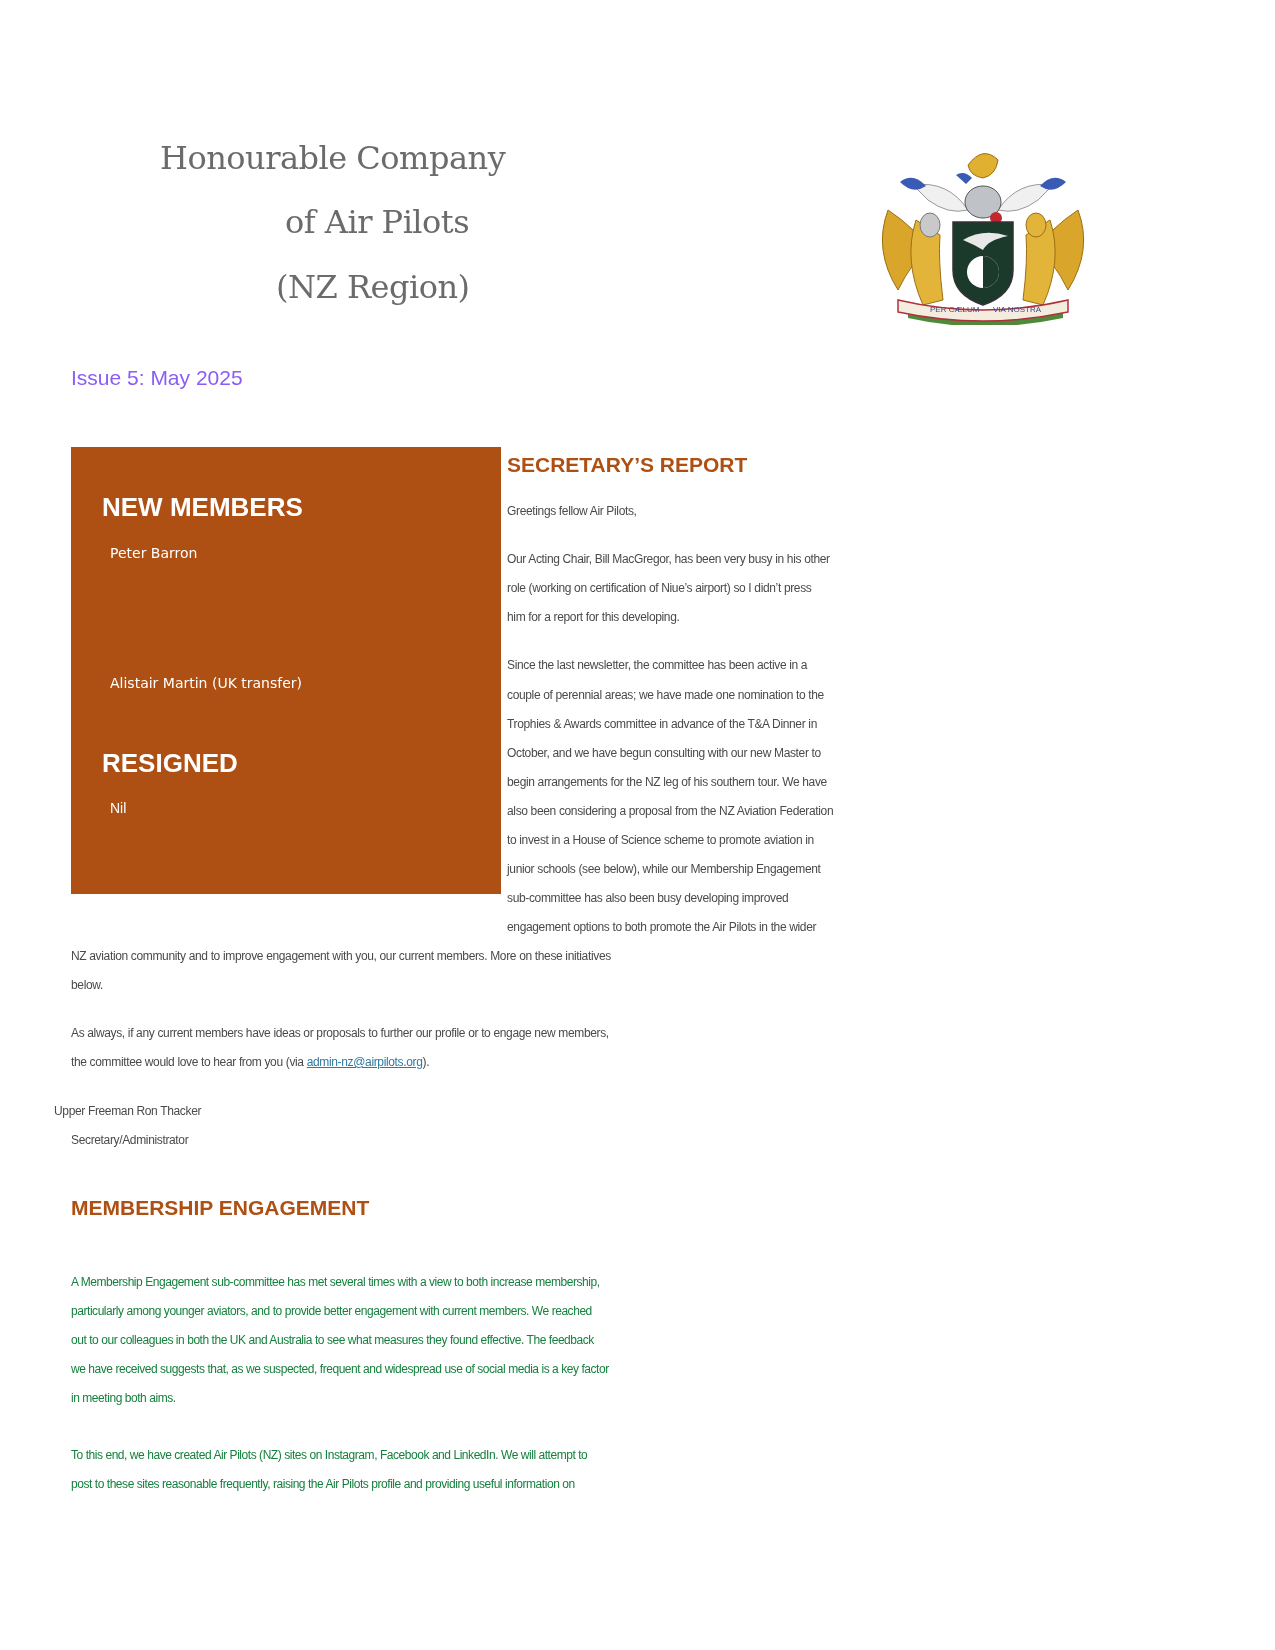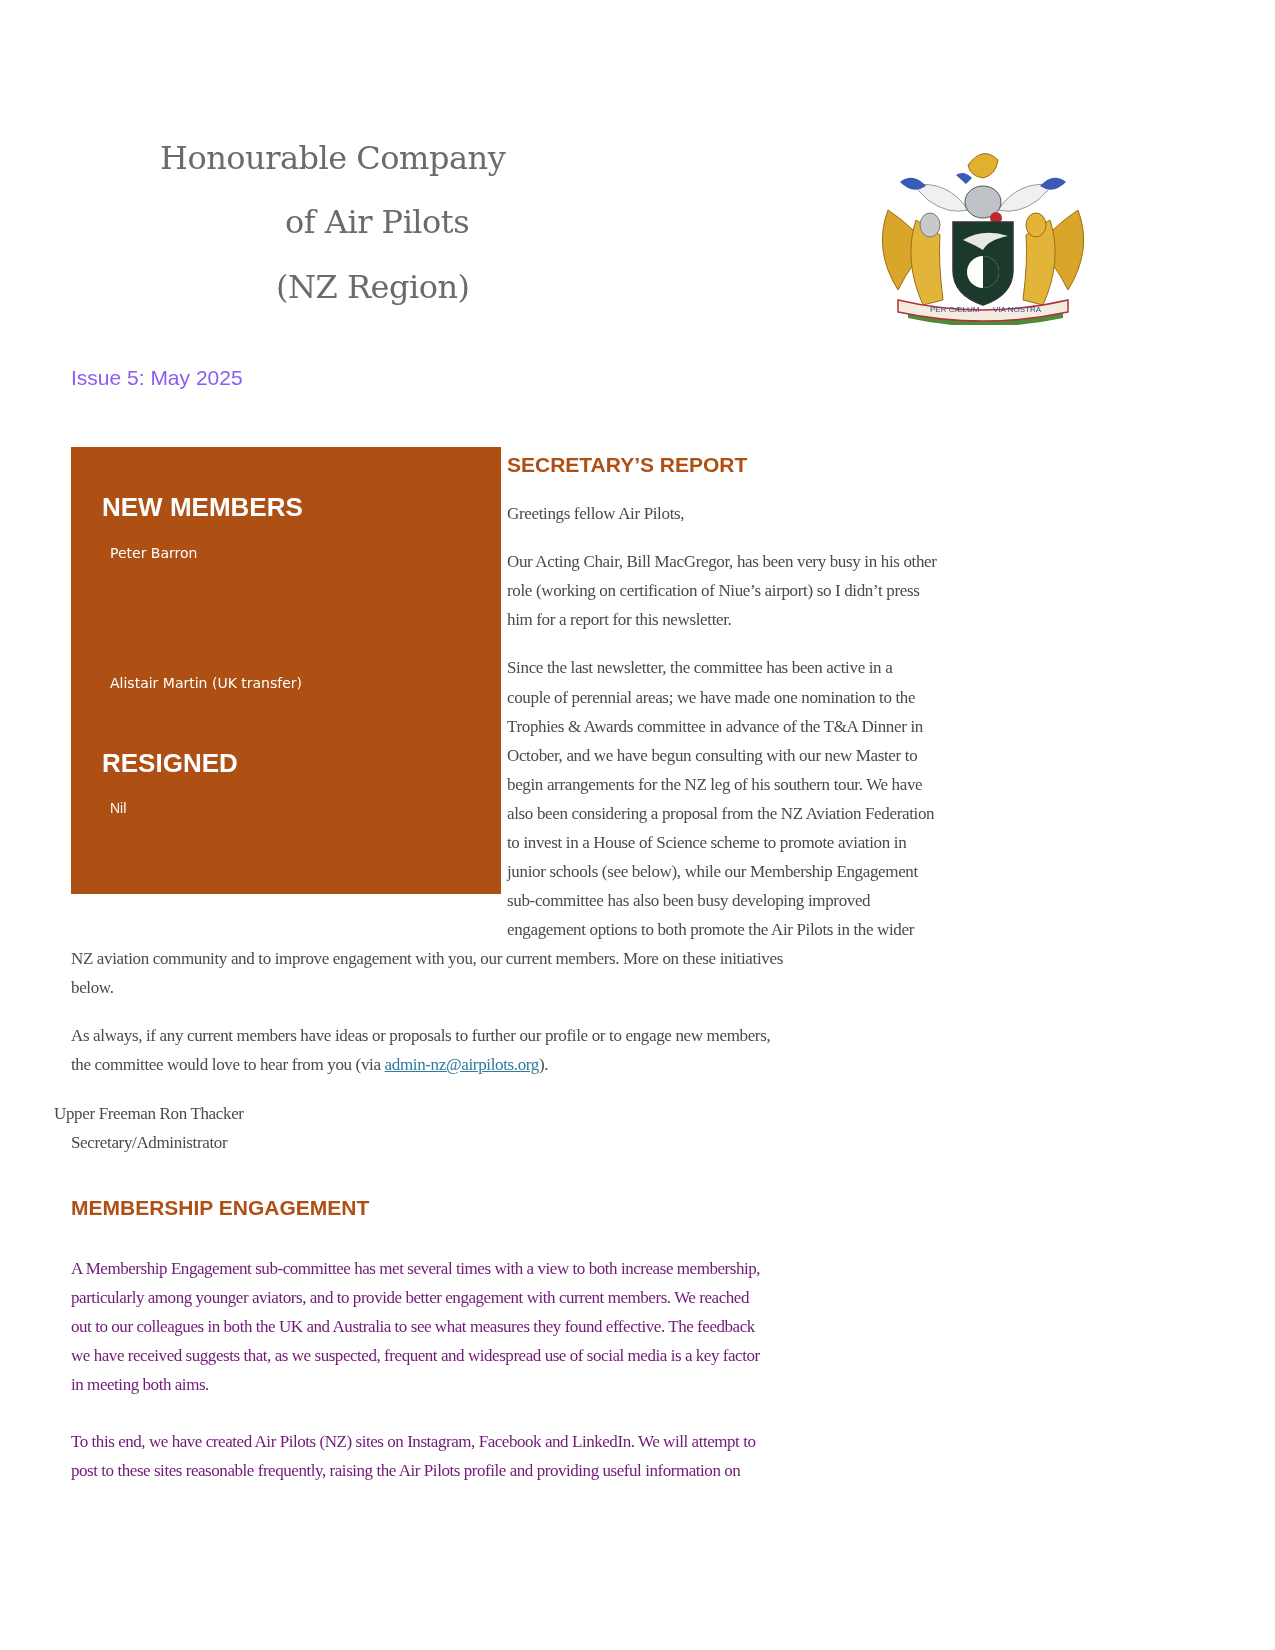--- a/index.html
+++ b/index.html
@@ -10,23 +10,23 @@
   }
   .issue { position:absolute; left:71px; top:366px; font-family:"Liberation Sans",sans-serif;
     font-size:21px; color:#8b5cf6; }
   .sidebox { position:absolute; left:71px; top:447px; width:430px; height:447px; background:#ae4f13; }
   .sb-head { position:absolute; left:31px; font-family:"Liberation Sans",sans-serif; font-weight:bold;
     font-size:26px; color:#ffffff; white-space:nowrap; }
   .sb-text { position:absolute; left:39px; font-family:"DejaVu Sans","Liberation Sans",sans-serif;
     font-size:14px; color:#ffffff; white-space:nowrap; }
   .sec-head { position:absolute; font-family:"Liberation Sans",sans-serif; font-weight:bold;
     font-size:21px; color:#ae4f13; white-space:nowrap; }
-  .line { position:absolute; font-family:Liberation Serif, serif; font-size:17px;
+  .line { position:absolute; font-family:Liberation Sans, sans-serif; font-size:12px;
     color:#4a4a4a; white-space:nowrap; letter-spacing:-0.35px; }
-  .line.dark { color:#701a75; letter-spacing:-0.45px; }
+  .line.dark { color:#15803d; letter-spacing:-0.45px;margin-top:16px; }
   .link { color:#2e7aa0; text-decoration:underline; }
   .crest { position:absolute; left:868px; top:140px; width:230px; height:185px; }
 </style>
 </head>
 <body>
 
 <div>
   <div class="title-line" style="left:160px; top:128px;">Honourable Company</div>
   <div class="title-line" style="left:285px; top:192px;">of Air Pilots</div>
   <div class="title-line" style="left:276px; top:257px;">(NZ Region)</div>
@@ -76,21 +76,21 @@
   <div class="sb-head" style="top:301px;">RESIGNED</div>
   <div class="sb-text" style="top:353px; font-family:'Liberation Sans',sans-serif;">Nil</div>
 </div>
 
 <div>
   <div class="sec-head" style="left:507px; top:453px;">SECRETARY’S REPORT</div>
   <div class="line" style="left:507px; top:504px;">Greetings fellow Air Pilots,</div>
 
   <div class="line" style="left:507px; top:552px;">Our Acting Chair, Bill MacGregor, has been very busy in his other</div>
   <div class="line" style="left:507px; top:581px;">role (working on certification of Niue’s airport) so I didn’t press</div>
-  <div class="line" style="left:507px; top:610px;">him for a report for this newsletter.</div>
+  <div class="line" style="left:507px; top:610px;">him for a report for this developing.</div>
 
   <div class="line" style="left:507px; top:658px;">Since the last newsletter, the committee has been active in a</div>
   <div class="line" style="left:507px; top:688px;">couple of perennial areas; we have made one nomination to the</div>
   <div class="line" style="left:507px; top:717px;text-align:center;">Trophies &amp; Awards committee in advance of the T&amp;A Dinner in</div>
   <div class="line" style="left:507px; top:746px;">October, and we have begun consulting with our new Master to</div>
   <div class="line" style="left:507px; top:775px;">begin arrangements for the NZ leg of his southern tour. We have</div>
   <div class="line" style="left:507px; top:804px;">also been considering a proposal from the NZ Aviation Federation</div>
   <div class="line" style="left:507px; top:833px;">to invest in a House of Science scheme to promote aviation in</div>
   <div class="line" style="left:507px; top:862px;">junior schools (see below), while our Membership Engagement</div>
   <div class="line" style="left:507px; top:891px;">sub-committee has also been busy developing improved</div>

